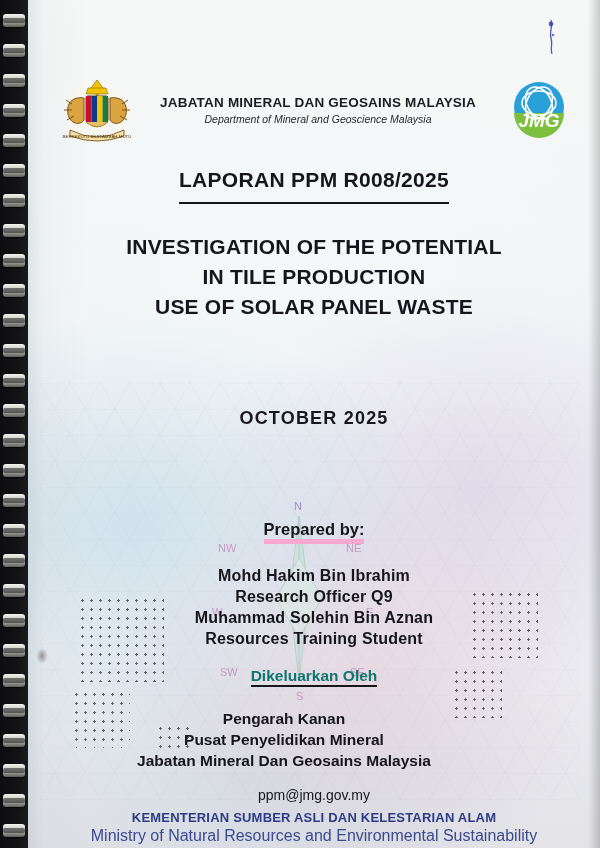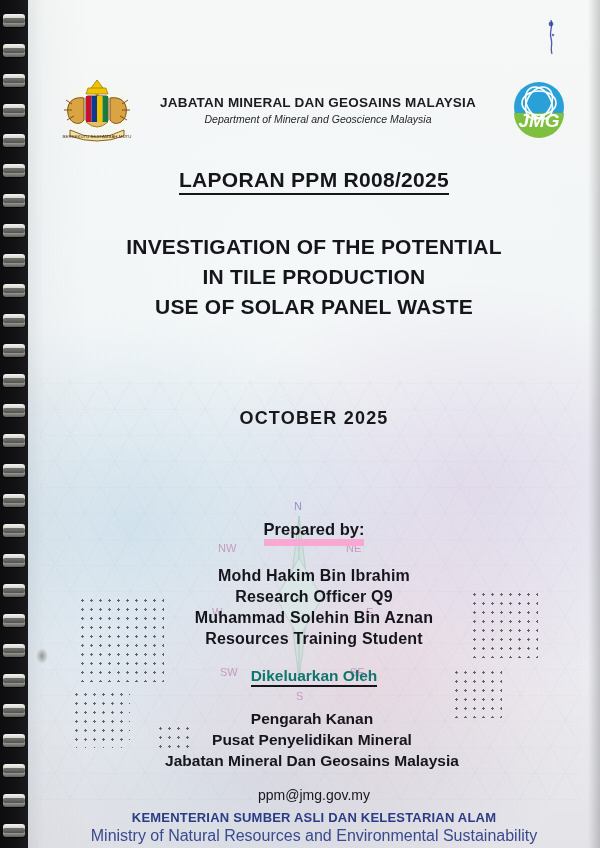--- a/index.html
+++ b/index.html
@@ -137,21 +137,21 @@
 
   .report-no {
     position: absolute;
     left: 0; top: 168px; width: 572px;
     text-align: center;
     font-size: 21px;
     font-weight: bold;
     color: #15151b;
     letter-spacing: 0.3px;
   }
-  .report-no span { border-bottom: 2px solid #15151b; padding-bottom: 2px; }
+  .report-no span { border-bottom: 2px solid #15151b; padding-bottom: 11px; }
 
   .title {
     position: absolute;
     left: 0; top: 232px; width: 572px;
     text-align: center;
     font-size: 21px;
     font-weight: bold;
     color: #15151b;
     line-height: 30px;
     letter-spacing: 0.2px;
@@ -168,21 +168,21 @@
   }
 
   .prepared-label {
     position: absolute;
     left: 0; top: 520px; width: 572px;
     text-align: center;
     font-size: 16.5px;
     font-weight: bold;
     color: #15151b;
   }
-  .prepared-label span { border-bottom: 7px solid #f9a8d4; padding-bottom: 1px; margin-top: 44px; }
+  .prepared-label span { border-bottom: 5px solid #f9a8d4; padding-bottom: 1px; margin-top: 44px; }
 
   .prep-block {
     position: absolute;
     left: 0; top: 565px; width: 572px;
     text-align: center;
     font-size: 16px;
     font-weight: bold;
     color: #15151b;
     line-height: 21px;
     letter-spacing: 0.2px;
@@ -199,21 +199,20 @@
   .issued-label span { border-bottom: 2px solid #15151b; padding-bottom: 1px; }
 
   .issued-block {
     position: absolute;
     left: 0; top: 708px; width: 512px;
     text-align: center;
     font-size: 15.5px;
     font-weight: bold;
     color: #15151b;
     line-height: 21px;
-    padding-left: 28px;
   }
 
   .email {
     position: absolute;
     left: 0; top: 787px; width: 572px;
     text-align: center;
     font-size: 14px;
     color: #16161c;
   }
 

